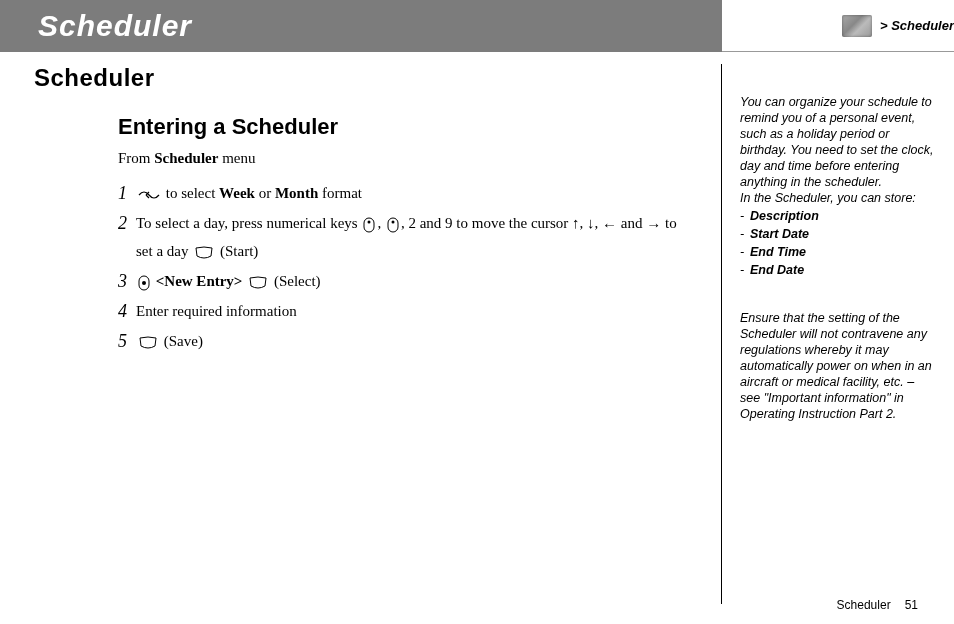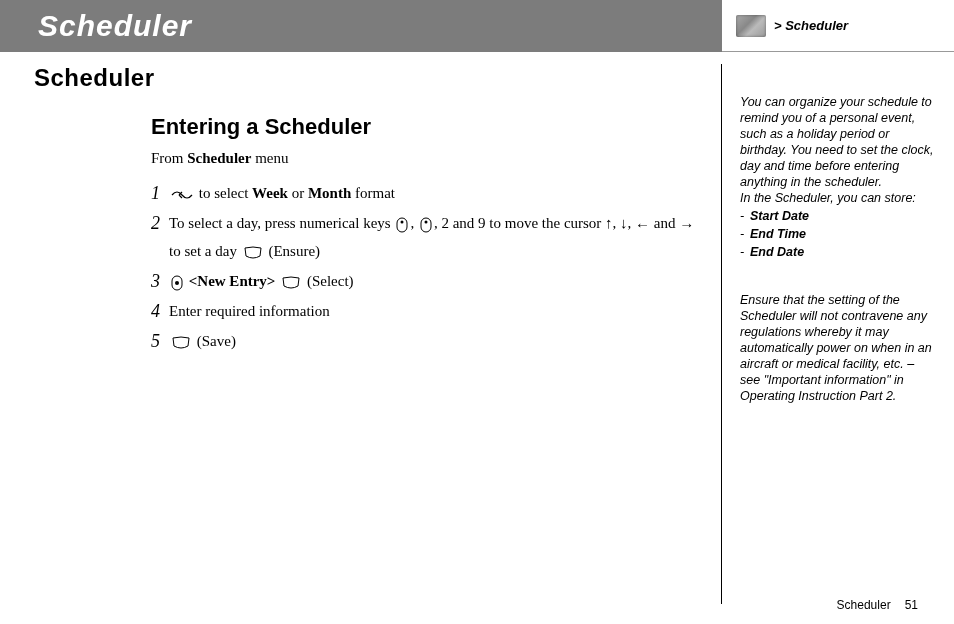--- a/index.html
+++ b/index.html
@@ -34,20 +34,21 @@
     height: 52px;
     width: 232px;
     background: #fff;
     border-bottom: 1px solid #999;
     display: flex;
     align-items: center;
     padding-left: 14px;
     font-size: 13px;
     font-weight: bold;
     font-style: italic;
+    justify-content: flex-end;
   }
   .header-right .thumb {
     width: 30px;
     height: 22px;
     background: linear-gradient(135deg,#aaa 0%,#888 40%,#bbb 60%,#999 100%);
     border-radius: 2px;
     margin-right: 8px;
     box-shadow: inset 0 0 3px rgba(0,0,0,.4);
   }
   .content {
@@ -62,21 +63,21 @@
     border-right: 1px solid #000;
     height: 540px;
   }
   .section-title {
     font-size: 24px;
     font-weight: bold;
     letter-spacing: 0.5px;
     margin-bottom: 22px;
   }
   .sub-block {
-    margin-left: 117px;
+    margin-left: 84px;
   }
   .sub-title {
     font-size: 22px;
     font-weight: bold;
     margin-bottom: 10px;
   }
   .from-line {
     font-family: Georgia, 'Times New Roman', serif;
     font-size: 15px;
     margin-bottom: 12px;
@@ -172,21 +173,21 @@
           <div class="step-num">2</div>
           <div class="step-body">
             <span>To select a day, press numerical keys </span><svg class="icon" width="12" height="16" viewBox="0 0 12 16">
                 <rect x="1" y="1" width="10" height="14" rx="5" fill="none" stroke="#000"></rect>
                 <circle cx="6" cy="5" r="1.5" fill="#000"></circle>
               </svg><span>, </span><svg class="icon" width="12" height="16" viewBox="0 0 12 16">
                 <rect x="1" y="1" width="10" height="14" rx="5" fill="none" stroke="#000"></rect>
                 <circle cx="6" cy="5" r="1.5" fill="#000"></circle>
               </svg><span>, 2 and 9 to move the cursor ↑, ↓, ← and → to set a day </span><svg class="icon" width="20" height="14" viewBox="0 0 20 14">
                 <path d="M2 2 Q10 0 18 2 L17 10 Q10 14 3 10 Z" fill="none" stroke="#000"></path>
-              </svg><span> (Ensure)</span>
+              </svg><span> (Start)</span>
           </div>
         </div>
 
         <div class="step-row">
           <div class="step-num">3</div>
           <div class="step-body">
             <svg class="icon" width="12" height="16" viewBox="0 0 12 16">
                 <rect x="1" y="1" width="10" height="14" rx="5" fill="none" stroke="#000"></rect>
                 <circle cx="6" cy="8" r="2" fill="#000"></circle>
               </svg><span> </span><b>&lt;New Entry&gt;</b><span> </span><svg class="icon" width="20" height="14" viewBox="0 0 20 14">
@@ -210,20 +211,21 @@
         </div>
 
       </div>
     </div>
   </div>
 
   <div class="side-col">
     <p>You can organize your schedule to remind you of a personal event, such as a holiday period or birthday. You need to set the clock, day and time before entering anything in the scheduler.</p>
     <p>In the Scheduler, you can store:</p>
     <ul class="side-list">
+      <li><span class="side-bold">Description</span></li>
       <li><span class="side-bold">Start Date</span></li>
       <li><span class="side-bold">End Time</span></li>
       <li><span class="side-bold">End Date</span></li>
     </ul>
     <p style="margin-top:32px">Ensure that the setting of the Scheduler will not contravene any regulations whereby it may automatically power on when in an aircraft or medical facility, etc. – see "Important information" in Operating Instruction Part 2.</p>
   </div>
 </div>
 
 <div class="footer">
   <span class="lbl">Scheduler</span><span>51</span>

